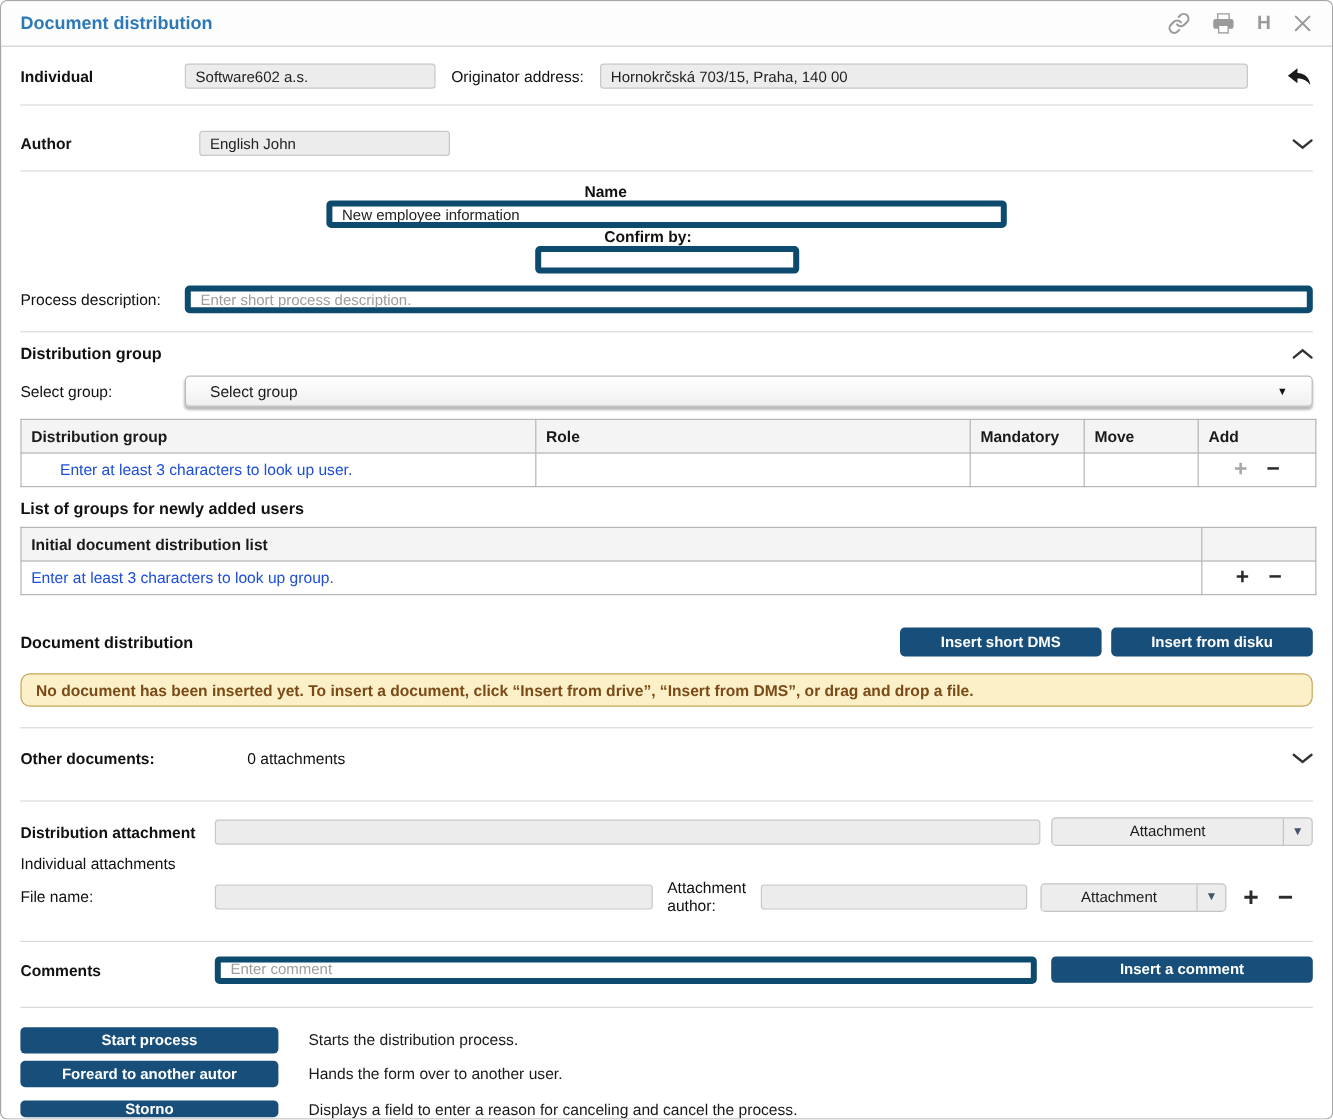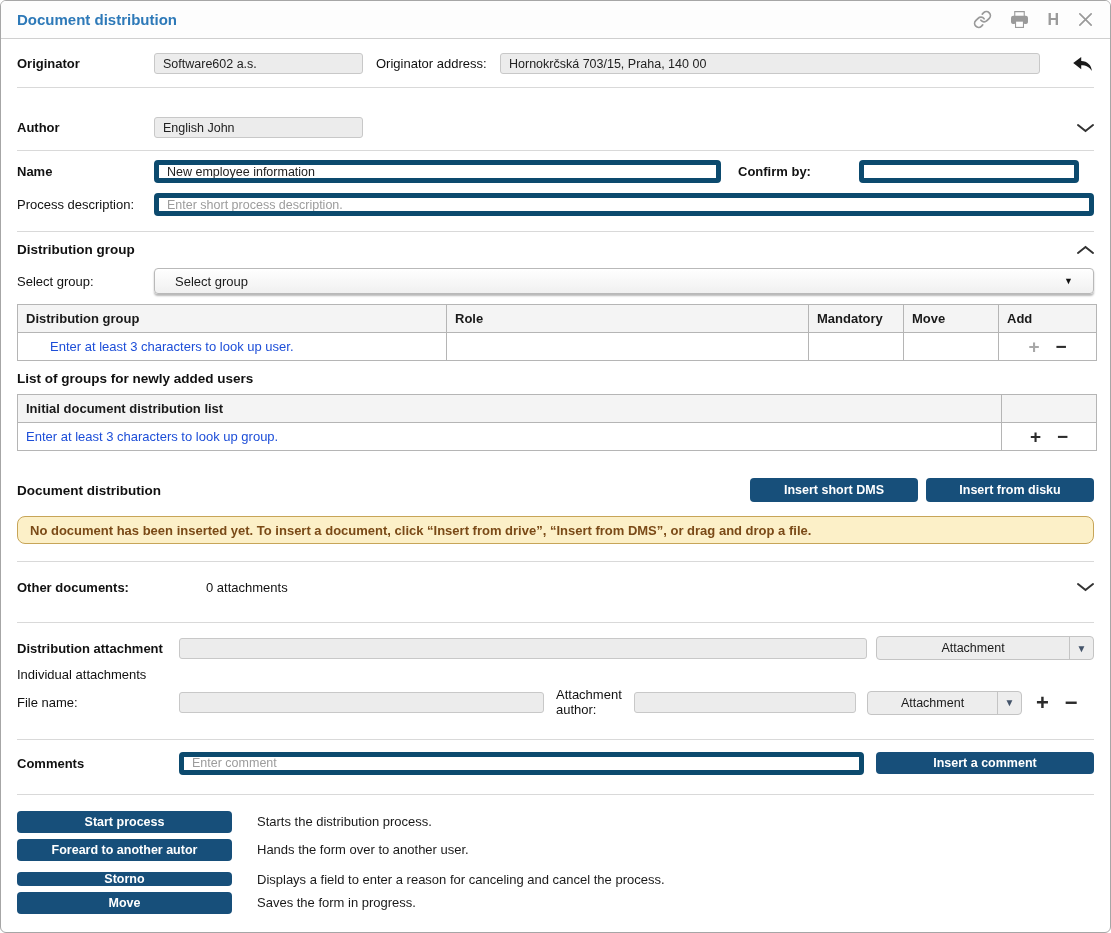--- a/index.html
+++ b/index.html
@@ -117,42 +117,42 @@
       <svg width="17" height="17" viewBox="0 0 24 24" fill="none" stroke="#9a9a9a" stroke-width="2.4" stroke-linecap="round">
           <line x1="4" y1="4" x2="20" y2="20"></line>
           <line x1="20" y1="4" x2="4" y2="20"></line>
         </svg>
     </span>
   </div>
 
   <div class="content">
 
     <div class="row" style="margin-top:14px;">
-      <span class="lbl b" style="width:137px;">Originator</span>
+      <span class="lbl b" style="width:137px;">Individual</span>
       <input class="ro-input" style="width: 209px;" readonly="" value="Software602 a.s.">
       <span class="lbl" style="margin-left:13px;width:124px;">Originator address:</span>
       <input class="ro-input" style="width: 540px;" readonly="" value="Hornokrčská 703/15, Praha, 140 00">
       <svg class="chev" style="margin-left:auto;" width="22" height="16" viewBox="0 0 24 18" fill="#1a1a1a">
           <path d="M10 1 L1 8 L10 15 L10 10.5 C15.5 10.5 19.5 12.5 22 17 C21.5 10 17 5.8 10 5.5 Z"></path>
         </svg>
     </div>
 
     <div class="divider" style="margin-top:13px;"></div>
 
-    <div class="row" style="margin-top:29px;">
+    <div class="row" style="margin-top:21px;gap:12px;">
       <span class="lbl b" style="width:137px;">Author</span>
       <input class="ro-input" style="width: 209px;" readonly="" value="English John">
       <svg class="chev" style="margin-left:auto;" width="17" height="10" viewBox="0 0 17 10" fill="none" stroke="#333" stroke-width="2" stroke-linecap="round">
           <polyline points="1,2 8.5,8 16,2"></polyline>
         </svg>
     </div>
 
     <div class="divider" style="margin-top:12px;"></div>
 
-    <div class="row" style="margin-top:9px;">
+    <div class="row" style="margin-top:9px;flex-direction:column;">
       <span class="lbl b" style="width:137px;">Name</span>
       <input class="wh-input" style="width: 567px;" value="New employee information">
       <span class="lbl b" style="margin-left:17px;width:121px;">Confirm by:</span>
       <input class="wh-input" style="width: 220px;" value="">
     </div>
 
     <div class="row" style="margin-top:10px;">
       <span class="lbl" style="width:137px;">Process description:</span>
       <input class="wh-input" style="flex: 1 1 0%;" placeholder="Enter short process description.">
     </div>

